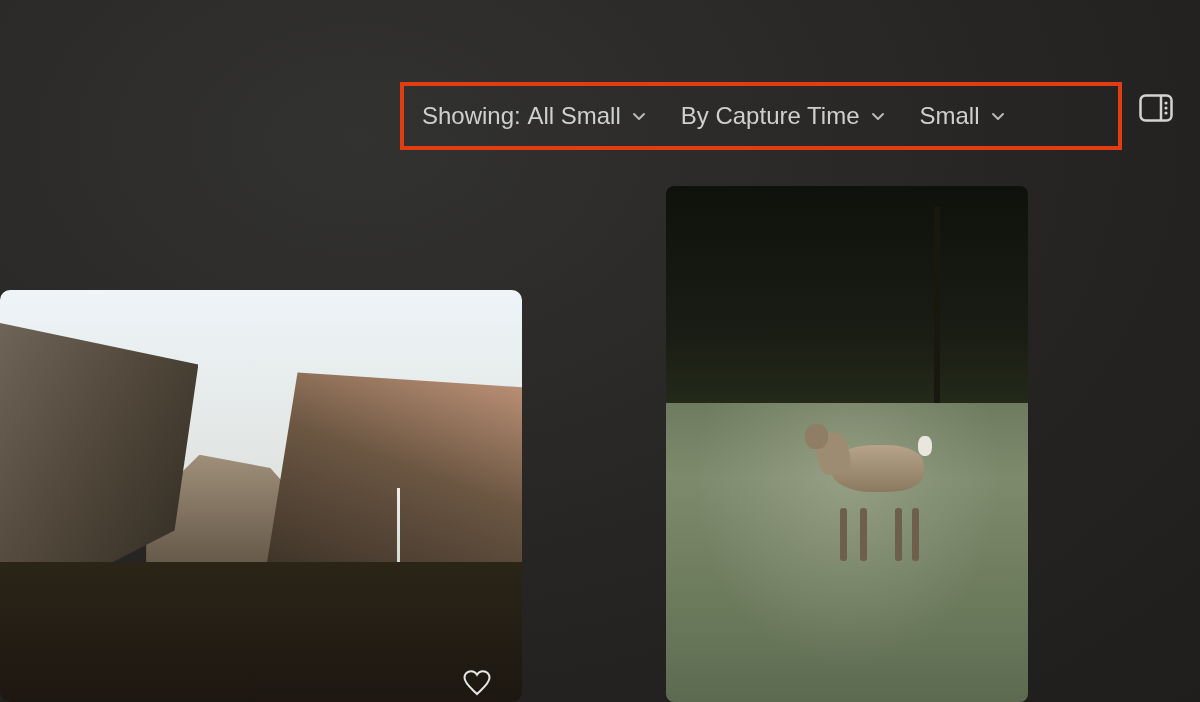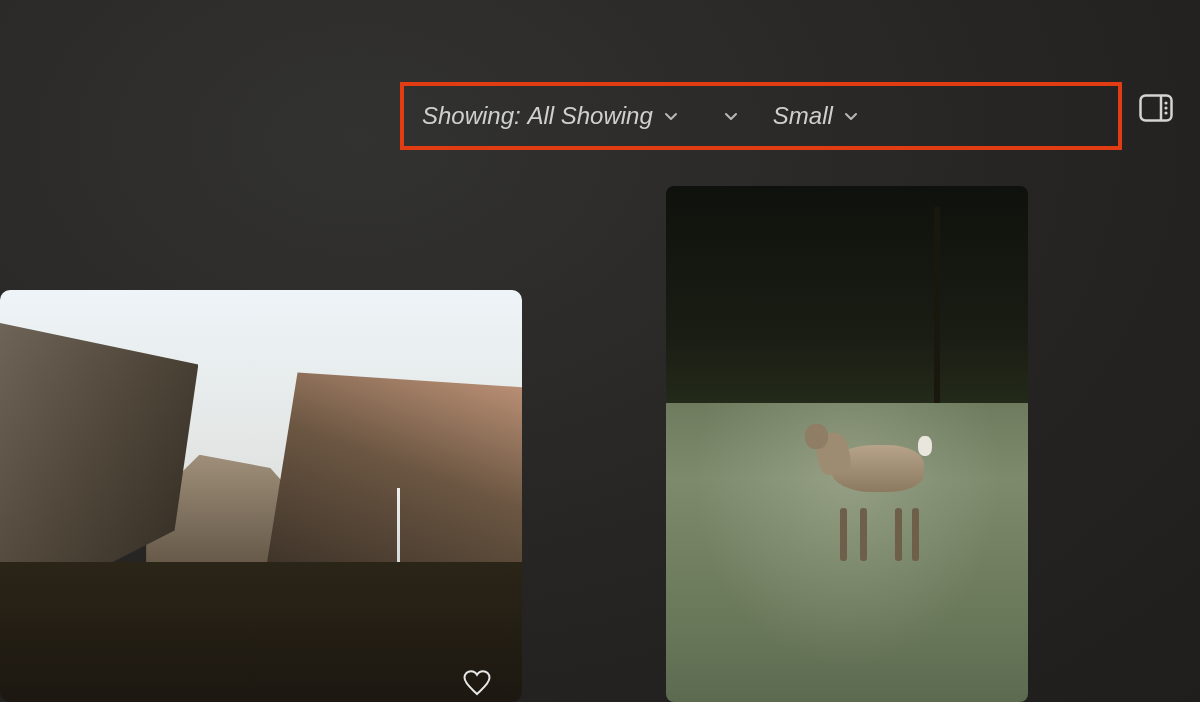--- a/index.html
+++ b/index.html
@@ -23,21 +23,20 @@
       padding-left: 18px;
     }
     .dropdown {
       display: inline-flex;
       align-items: center;
       color: #cfcfcd;
       font-size: 24px;
       font-weight: 400;
       margin-right: 34px;
       cursor: pointer;
-      font-style: italic;
     }
     .dropdown.last { margin-right: 0; align-items: center; }
     .chev {
       margin-left: 10px;
       display: inline-flex;
       align-items: center;
     }
     .chev svg { display:block; }
 
     .panel-button {
@@ -180,28 +179,29 @@
       <div class="deer-leg dl4"></div>
     </div>
   </div>
 
 </div>
 
 <div class="toolbar-region">
   <div class="dropdown">
     <span>Showing:</span>
     <span>&nbsp;</span>
-    <span>All Showing</span>
+    <span>All Small</span>
     <span class="chev">
       <svg width="16" height="16" viewBox="0 0 16 16">
           <path d="M3 6l5 5 5-5" fill="none" stroke="#b8b8b6" stroke-width="2" stroke-linecap="round" stroke-linejoin="round"></path>
         </svg>
     </span>
   </div>
   <div class="dropdown">
+    <span>By Capture Time</span>
     <span class="chev">
       <svg width="16" height="16" viewBox="0 0 16 16">
           <path d="M3 6l5 5 5-5" fill="none" stroke="#b8b8b6" stroke-width="2" stroke-linecap="round" stroke-linejoin="round"></path>
         </svg>
     </span>
   </div>
   <div class="dropdown last">
     <span>Small</span>
     <span class="chev">
       <svg width="16" height="16" viewBox="0 0 16 16">

